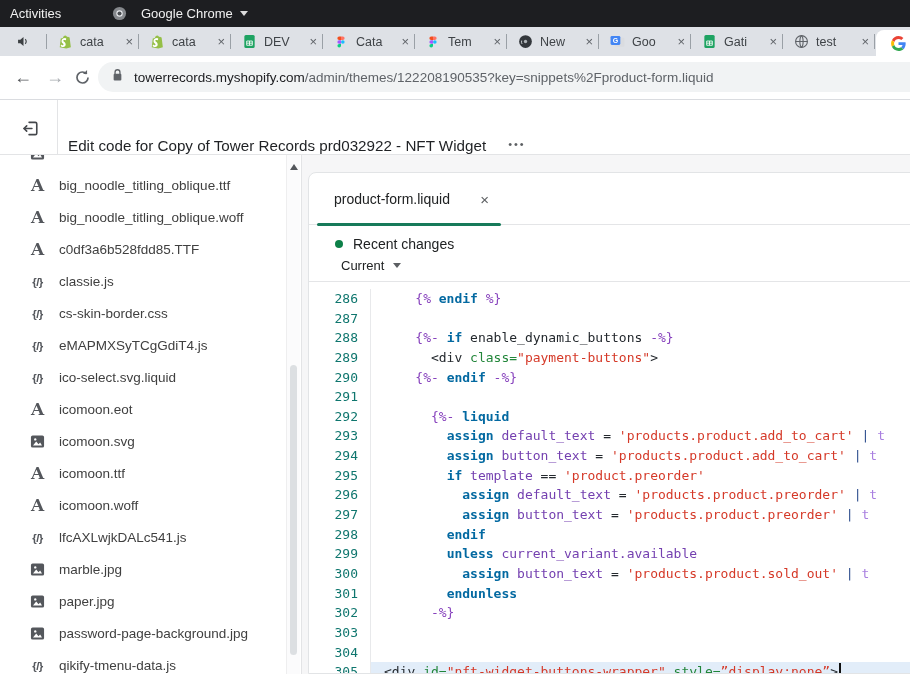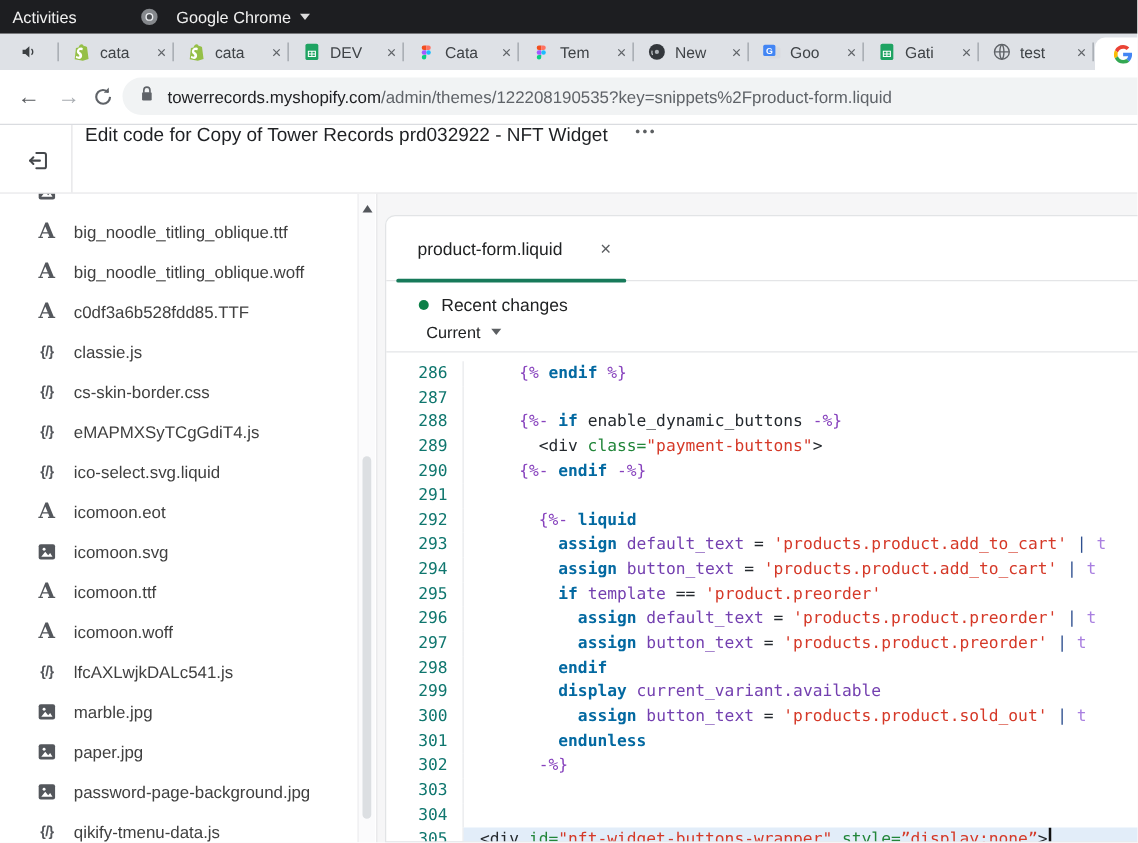--- a/index.html
+++ b/index.html
@@ -34,21 +34,21 @@
   .nav-fwd{left:46px;color:#a8acb1;}
   .nav-reload{left:74px;top:13px;position:absolute;}
   .omnibox{position:absolute;left:98px;right:-24px;top:6px;height:30px;border-radius:15px;background:#f1f3f4;
     display:flex;align-items:center;padding-left:14px;}
   .urltext{margin-left:11px;font-size:13.5px;white-space:nowrap;overflow:hidden;}
   .url-domain{color:#202124;}
   .url-path{color:#5f6368;}
 
   
   .sheader{position:absolute;left:0;top:100px;width:910px;height:55px;background:#fff;border-bottom:1px solid #e3e4e6;
-    display:flex;align-items:flex-start;}
+    display:flex;align-items:flex-end;}
   .exitbtn{position:absolute;left:19px;top:17px;width:22px;height:22px;display:flex;align-items:center;justify-content:center;}
   .hdr-div{position:absolute;left:57px;top:0;bottom:0;width:1px;background:#e3e4e6;}
   .ptitle{margin-left:68px;font-size:15.2px;color:#1f2124;white-space:nowrap;}
   .morebtn{margin-left:22px;font-size:11px;letter-spacing:2px;color:#5c5f62;padding-bottom:4px;}
 
   
   .sidebar{position:absolute;left:0;top:155px;width:302px;height:519px;background:#fff;
     border-right:1px solid #e3e4e6;overflow:hidden;}
   .filelist{margin-top:-17.5px;}
   .frow{height:32px;display:flex;align-items:center;padding-left:28px;}
@@ -468,21 +468,21 @@
       <div class="cl">
         <span class="ln">297</span>
         <span class="ct"><span class="pl">          </span><span class="kw">assign</span><span class="pl"> </span><span class="vr">button_text</span><span class="pl"> = </span><span class="st">'products.product.preorder'</span><span class="pl"> </span><span class="pp">|</span><span class="pl"> </span><span class="fl">t</span></span>
       </div>
       <div class="cl">
         <span class="ln">298</span>
         <span class="ct"><span class="pl">        </span><span class="kw">endif</span></span>
       </div>
       <div class="cl">
         <span class="ln">299</span>
-        <span class="ct"><span class="pl">        </span><span class="kw">display</span><span class="pl"> </span><span class="vr">current_variant.available</span></span>
+        <span class="ct"><span class="pl">        </span><span class="kw">unless</span><span class="pl"> </span><span class="vr">current_variant.available</span></span>
       </div>
       <div class="cl">
         <span class="ln">300</span>
         <span class="ct"><span class="pl">          </span><span class="kw">assign</span><span class="pl"> </span><span class="vr">button_text</span><span class="pl"> = </span><span class="st">'products.product.sold_out'</span><span class="pl"> </span><span class="pp">|</span><span class="pl"> </span><span class="fl">t</span></span>
       </div>
       <div class="cl">
         <span class="ln">301</span>
         <span class="ct"><span class="pl">        </span><span class="kw">endunless</span></span>
       </div>
       <div class="cl">

